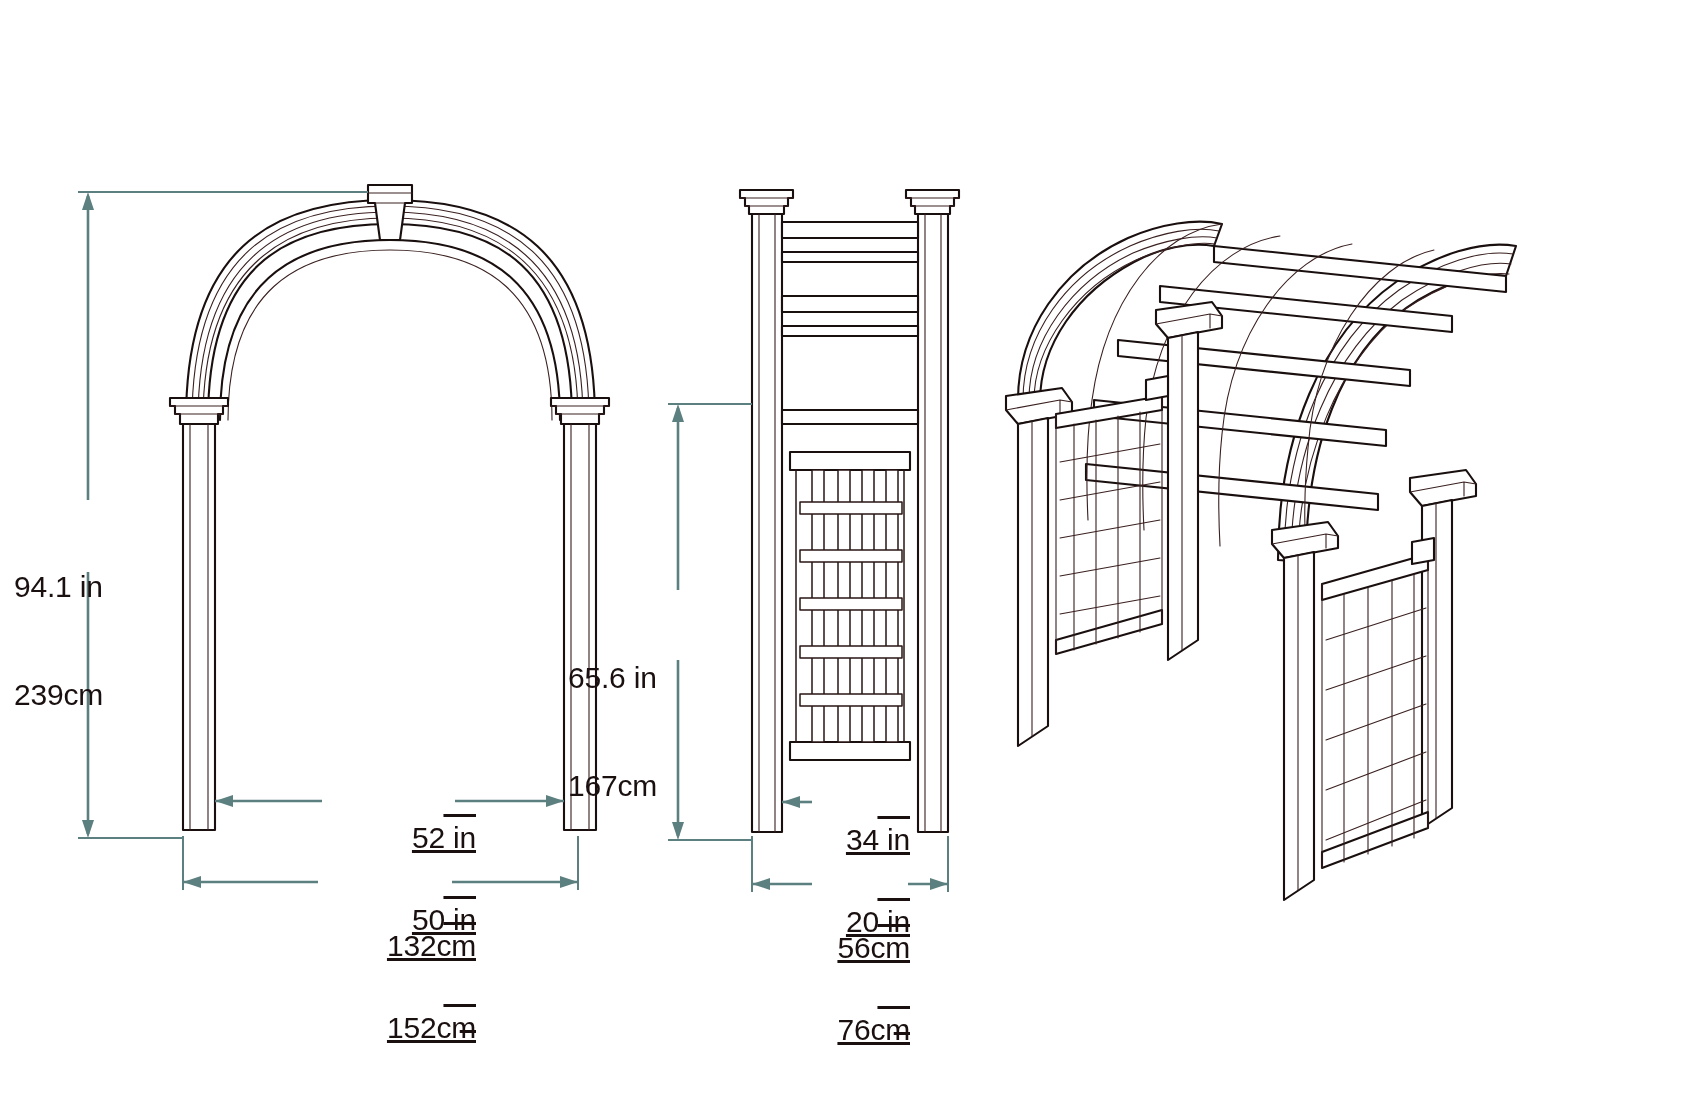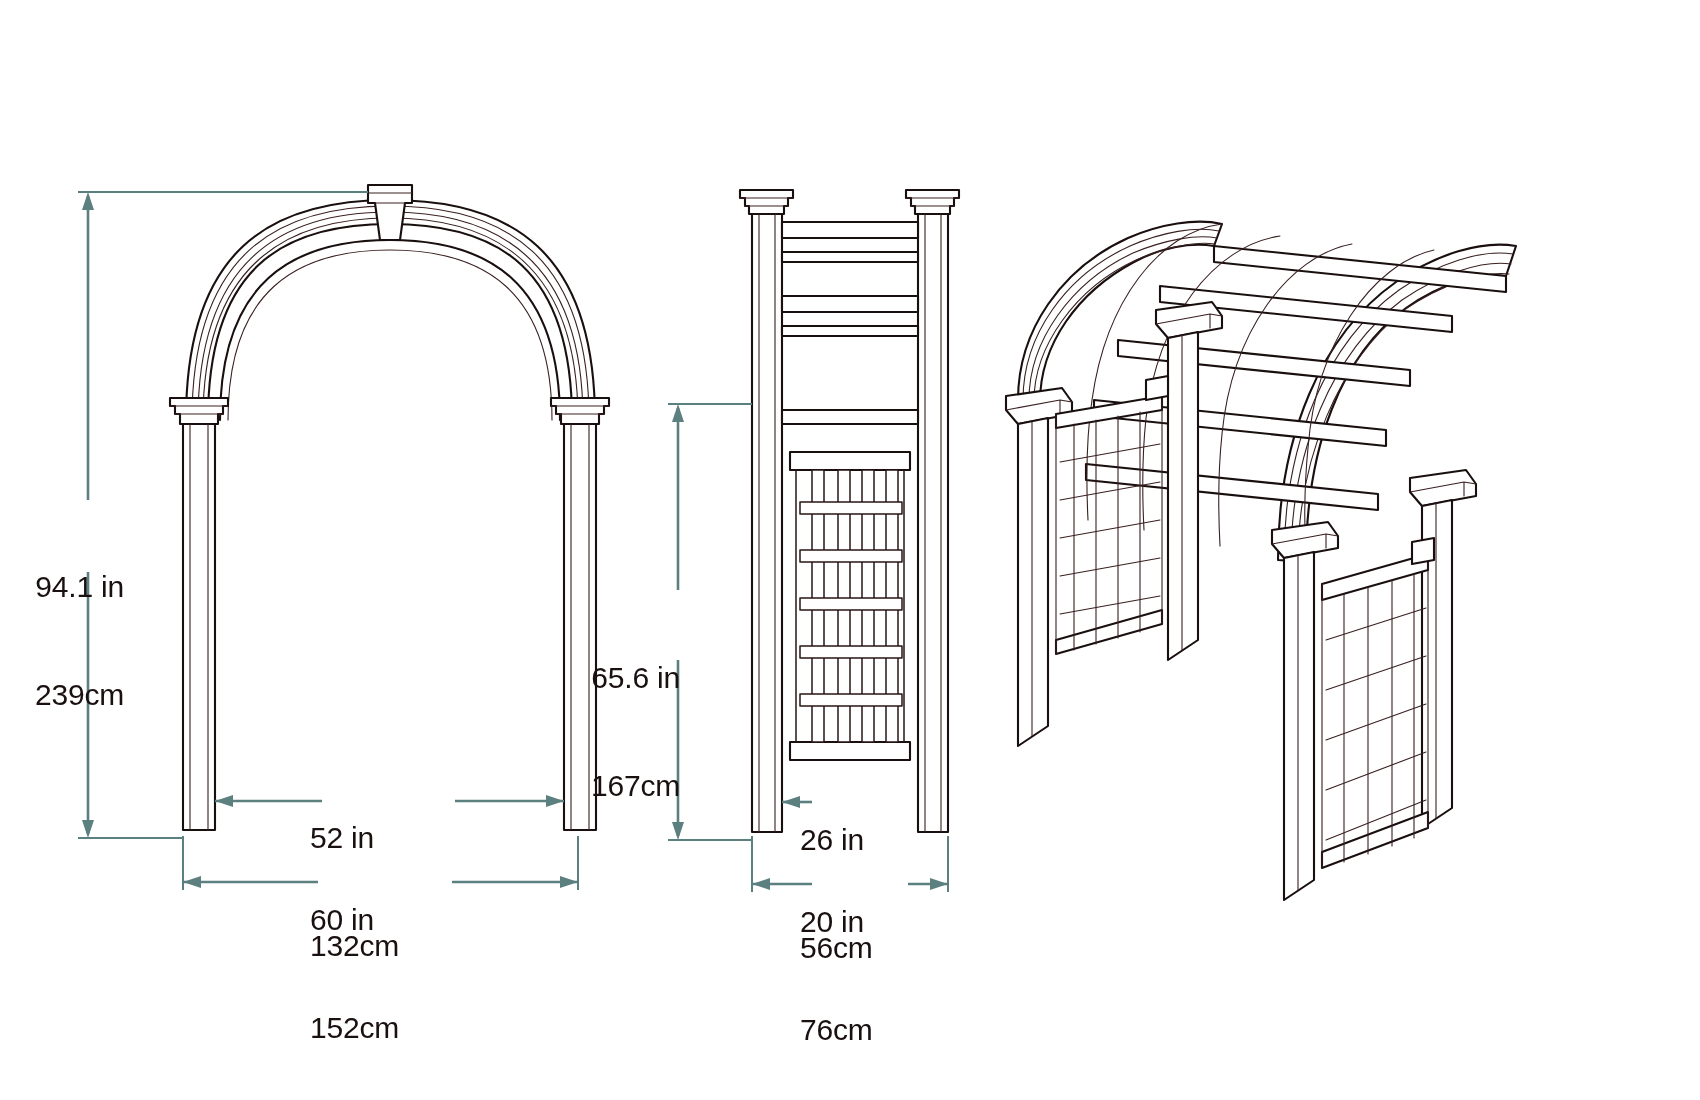--- a/index.html
+++ b/index.html
@@ -18,22 +18,22 @@
   .dim-label {
     position: absolute;
     font-family: "Liberation Sans", sans-serif;
     font-size: 30px;
     line-height: 1.20;
     color: #1a1010;
     white-space: pre;
     letter-spacing: -0.2px;
   }
   .dim-label span { display: block; }
-  .dim-label.align-right { text-align: right; }
-  .dim-label.align-center { text-align: left; }
+  .dim-label.align-right { text-align: left; }
+  .dim-label.align-center { text-align: right; text-decoration: underline; }
   svg.draw {
     position: absolute;
     left: 0;
     top: 0;
     width: 1700px;
     height: 1100px;
   }
   .ln { fill: none; stroke: #1a0f0f; stroke-width: 2.1; stroke-linejoin: round; stroke-linecap: round; }
   .ln-thin { fill: none; stroke: #2a1616; stroke-width: 1.5; stroke-linejoin: round; stroke-linecap: round; }
   .ln-hair { fill: none; stroke: #3a2020; stroke-width: 1.1; stroke-linejoin: round; stroke-linecap: round; }
@@ -241,31 +241,31 @@
     <span>94.1 in</span>
     <span>239cm</span>
   </div>
 
   <div class="dim-label align-center" style="left:310px; top:748px; width:166px;">
     <span>52 in</span>
     <span>132cm</span>
   </div>
 
   <div class="dim-label align-center" style="left:310px; top:830px; width:166px;">
-    <span>60 in</span>
+    <span>50 in</span>
     <span>152cm</span>
   </div>
 
   <div class="dim-label align-right" style="left:568px; top:588px; width:112px;">
     <span>65.6 in</span>
     <span>167cm</span>
   </div>
 
   <div class="dim-label align-center" style="left:800px; top:750px; width:110px;">
-    <span>26 in</span>
+    <span>34 in</span>
     <span>56cm</span>
   </div>
 
   <div class="dim-label align-center" style="left:800px; top:832px; width:110px;">
     <span>20 in</span>
     <span>76cm</span>
   </div>
 
 </div>
 

